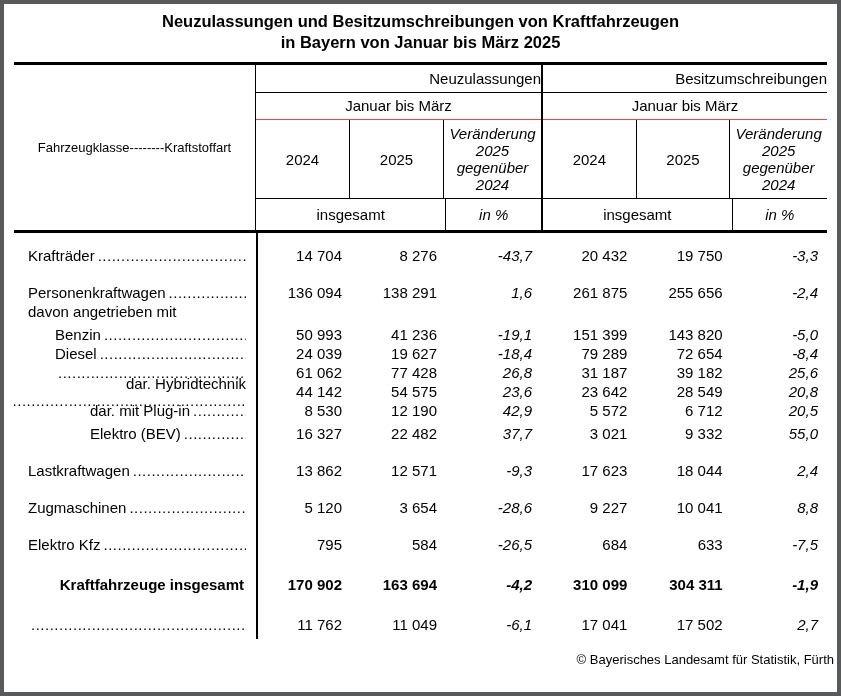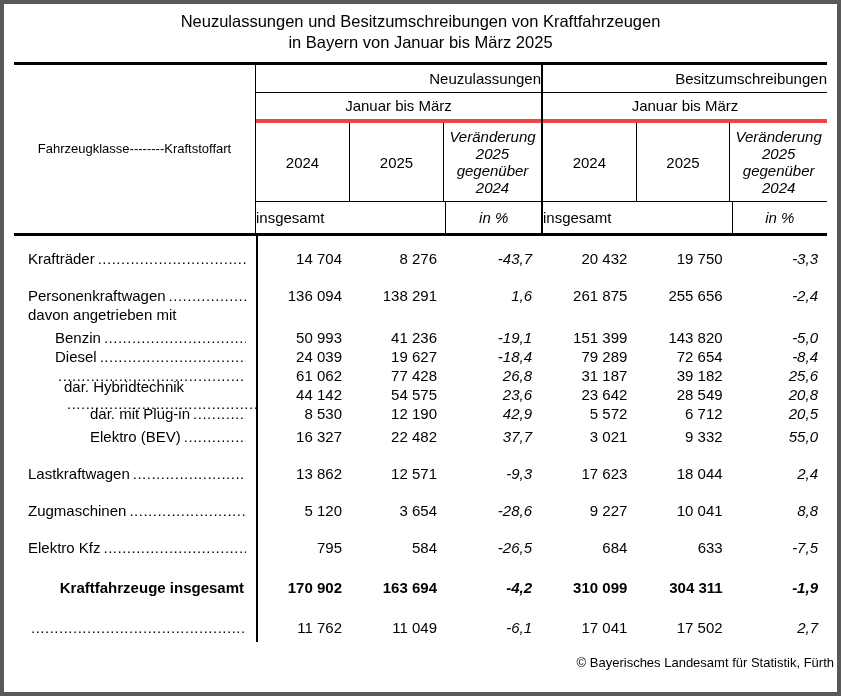--- a/index.html
+++ b/index.html
@@ -2,49 +2,49 @@
 <html><head>
 <meta charset="utf-8">
 <style>
   html,body { margin:0; padding:0; background:#888; }
   .page {
     width:841px; height:696px; box-sizing:border-box;
     border:4px solid #58595b; background:#ffffff;
     font-family:"Liberation Sans", sans-serif; color:#000;
     overflow:hidden; position:relative;
   }
-  .doc-title { text-align:center; font-weight:normal; font-size:16.5px; line-height:21px; margin-top:7px; }
+  .doc-title { text-align:center; font-weight:bold; font-size:16.5px; line-height:21px; margin-top:7px; }
   .table { margin:9px 10px 0 10px; border-top:3px solid #000; }
   .thead { display:flex; border-bottom:3px solid #000; align-items:stretch; }
   .label-head {
     width:242px; box-sizing:border-box; border-right:1.5px solid #000;
     display:flex; justify-content:center; align-items:center;
     font-size:13px; line-height:18px; text-align:center;
   }
   .group { display:flex; flex-direction:column; }
   .group.nz { width:285px; }
   .group.bu { flex:1; border-left:2px solid #000; }
   .g-name   { height:27px; line-height:27px; text-align:right; border-bottom:1px solid #000; font-size:15px; }
-  .g-period { height:26px; line-height:26px; text-align:center; border-bottom:4px solid #ef4444; font-size:15px; }
+  .g-period { height:26px; line-height:26px; text-align:center; border-bottom:1px solid #ef4444; font-size:15px; }
   .g-cols { display:flex; height:78px; border-bottom:1px solid #000; }
   .g-col { flex:1; display:flex; align-items:center; justify-content:center; font-size:15px; text-align:center; box-sizing:border-box; }
   .g-col.bl, .g-pct.bl { border-left:1px solid #000; }
   .g-col.chg { font-style:italic; line-height:17px; padding:0 2px; }
   .g-foot { display:flex; height:31px; font-size:15px; }
-  .g-total { flex:2; line-height:31px; }
+  .g-total { flex:2; text-align:center; line-height:31px; }
   .g-pct { flex:1; font-style:italic; text-align:center; line-height:31px; box-sizing:border-box; }
   .tbody { position:relative; padding:13px 0 5px 0; }
   .tbody::before { content:""; position:absolute; left:242px; top:0; bottom:0; width:1.5px; background:#000; }
   .row { display:flex; height:19px; align-items:center; font-size:15px; }
   .row.gap-xs { margin-top:4px; }
   .row.gap-md { margin-top:14px; }
   .row.gap-lg { margin-top:18px; }
   .row.gap-xl { margin-top:21px; }
   .row.bold { font-weight:bold; }
-  .lbl { width:242px; box-sizing:border-box; display:flex; align-items:flex-start; padding-right:10px; overflow:hidden; }
+  .lbl { width:242px; box-sizing:border-box; display:flex; align-items:flex-end; padding-right:10px; overflow:hidden; }
   .lbl .txt { white-space:nowrap; }
   .lbl.ind0 { padding-left:14px; }
   .lbl.ind1 { padding-left:41px; }
   .lbl.ind2 { padding-left:50px;flex-direction:column; }
   .lbl.ind3 { padding-left:76px; }
   .lbl.lbl-right { justify-content:flex-end; padding-right:12px; }
   .leader { flex:1; overflow:hidden; white-space:nowrap; margin-left:3px; }
   .leader::after { content:"......................................................................"; letter-spacing:0.5px; }
   .v { width:95px; box-sizing:border-box; text-align:right; padding-right:9px; white-space:nowrap; }
   .v.vb { width:auto; flex:1; }

